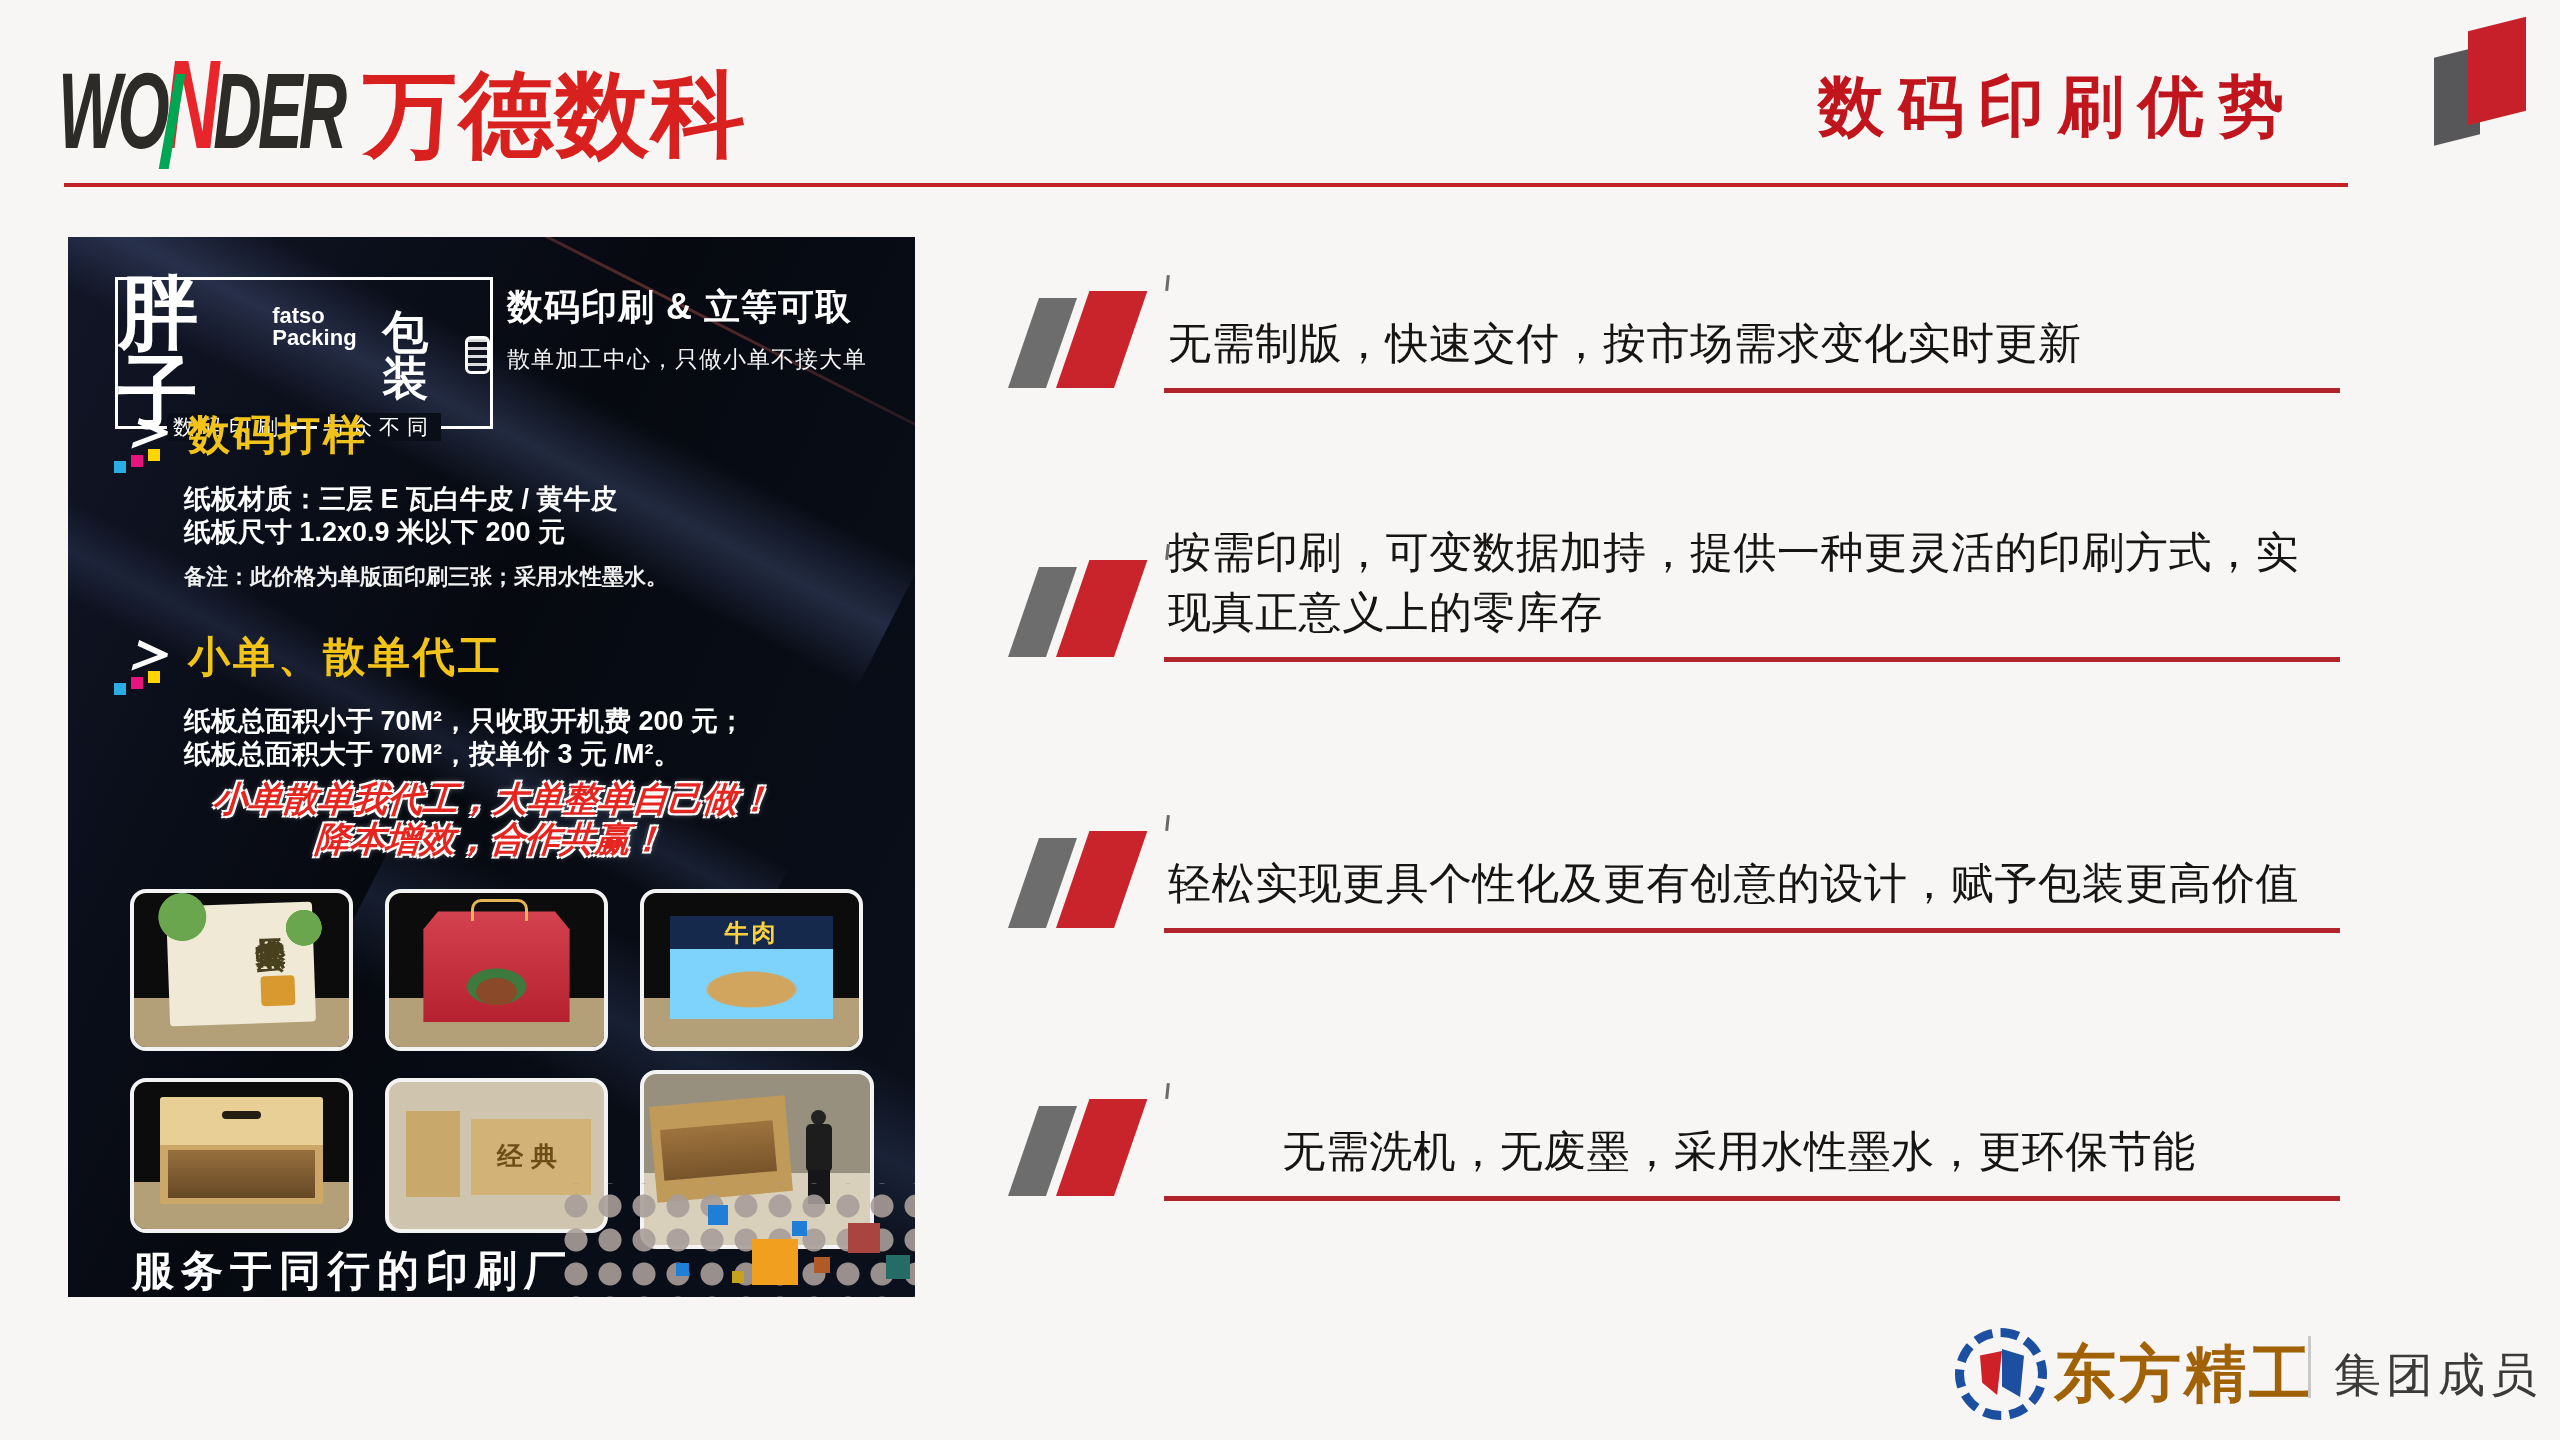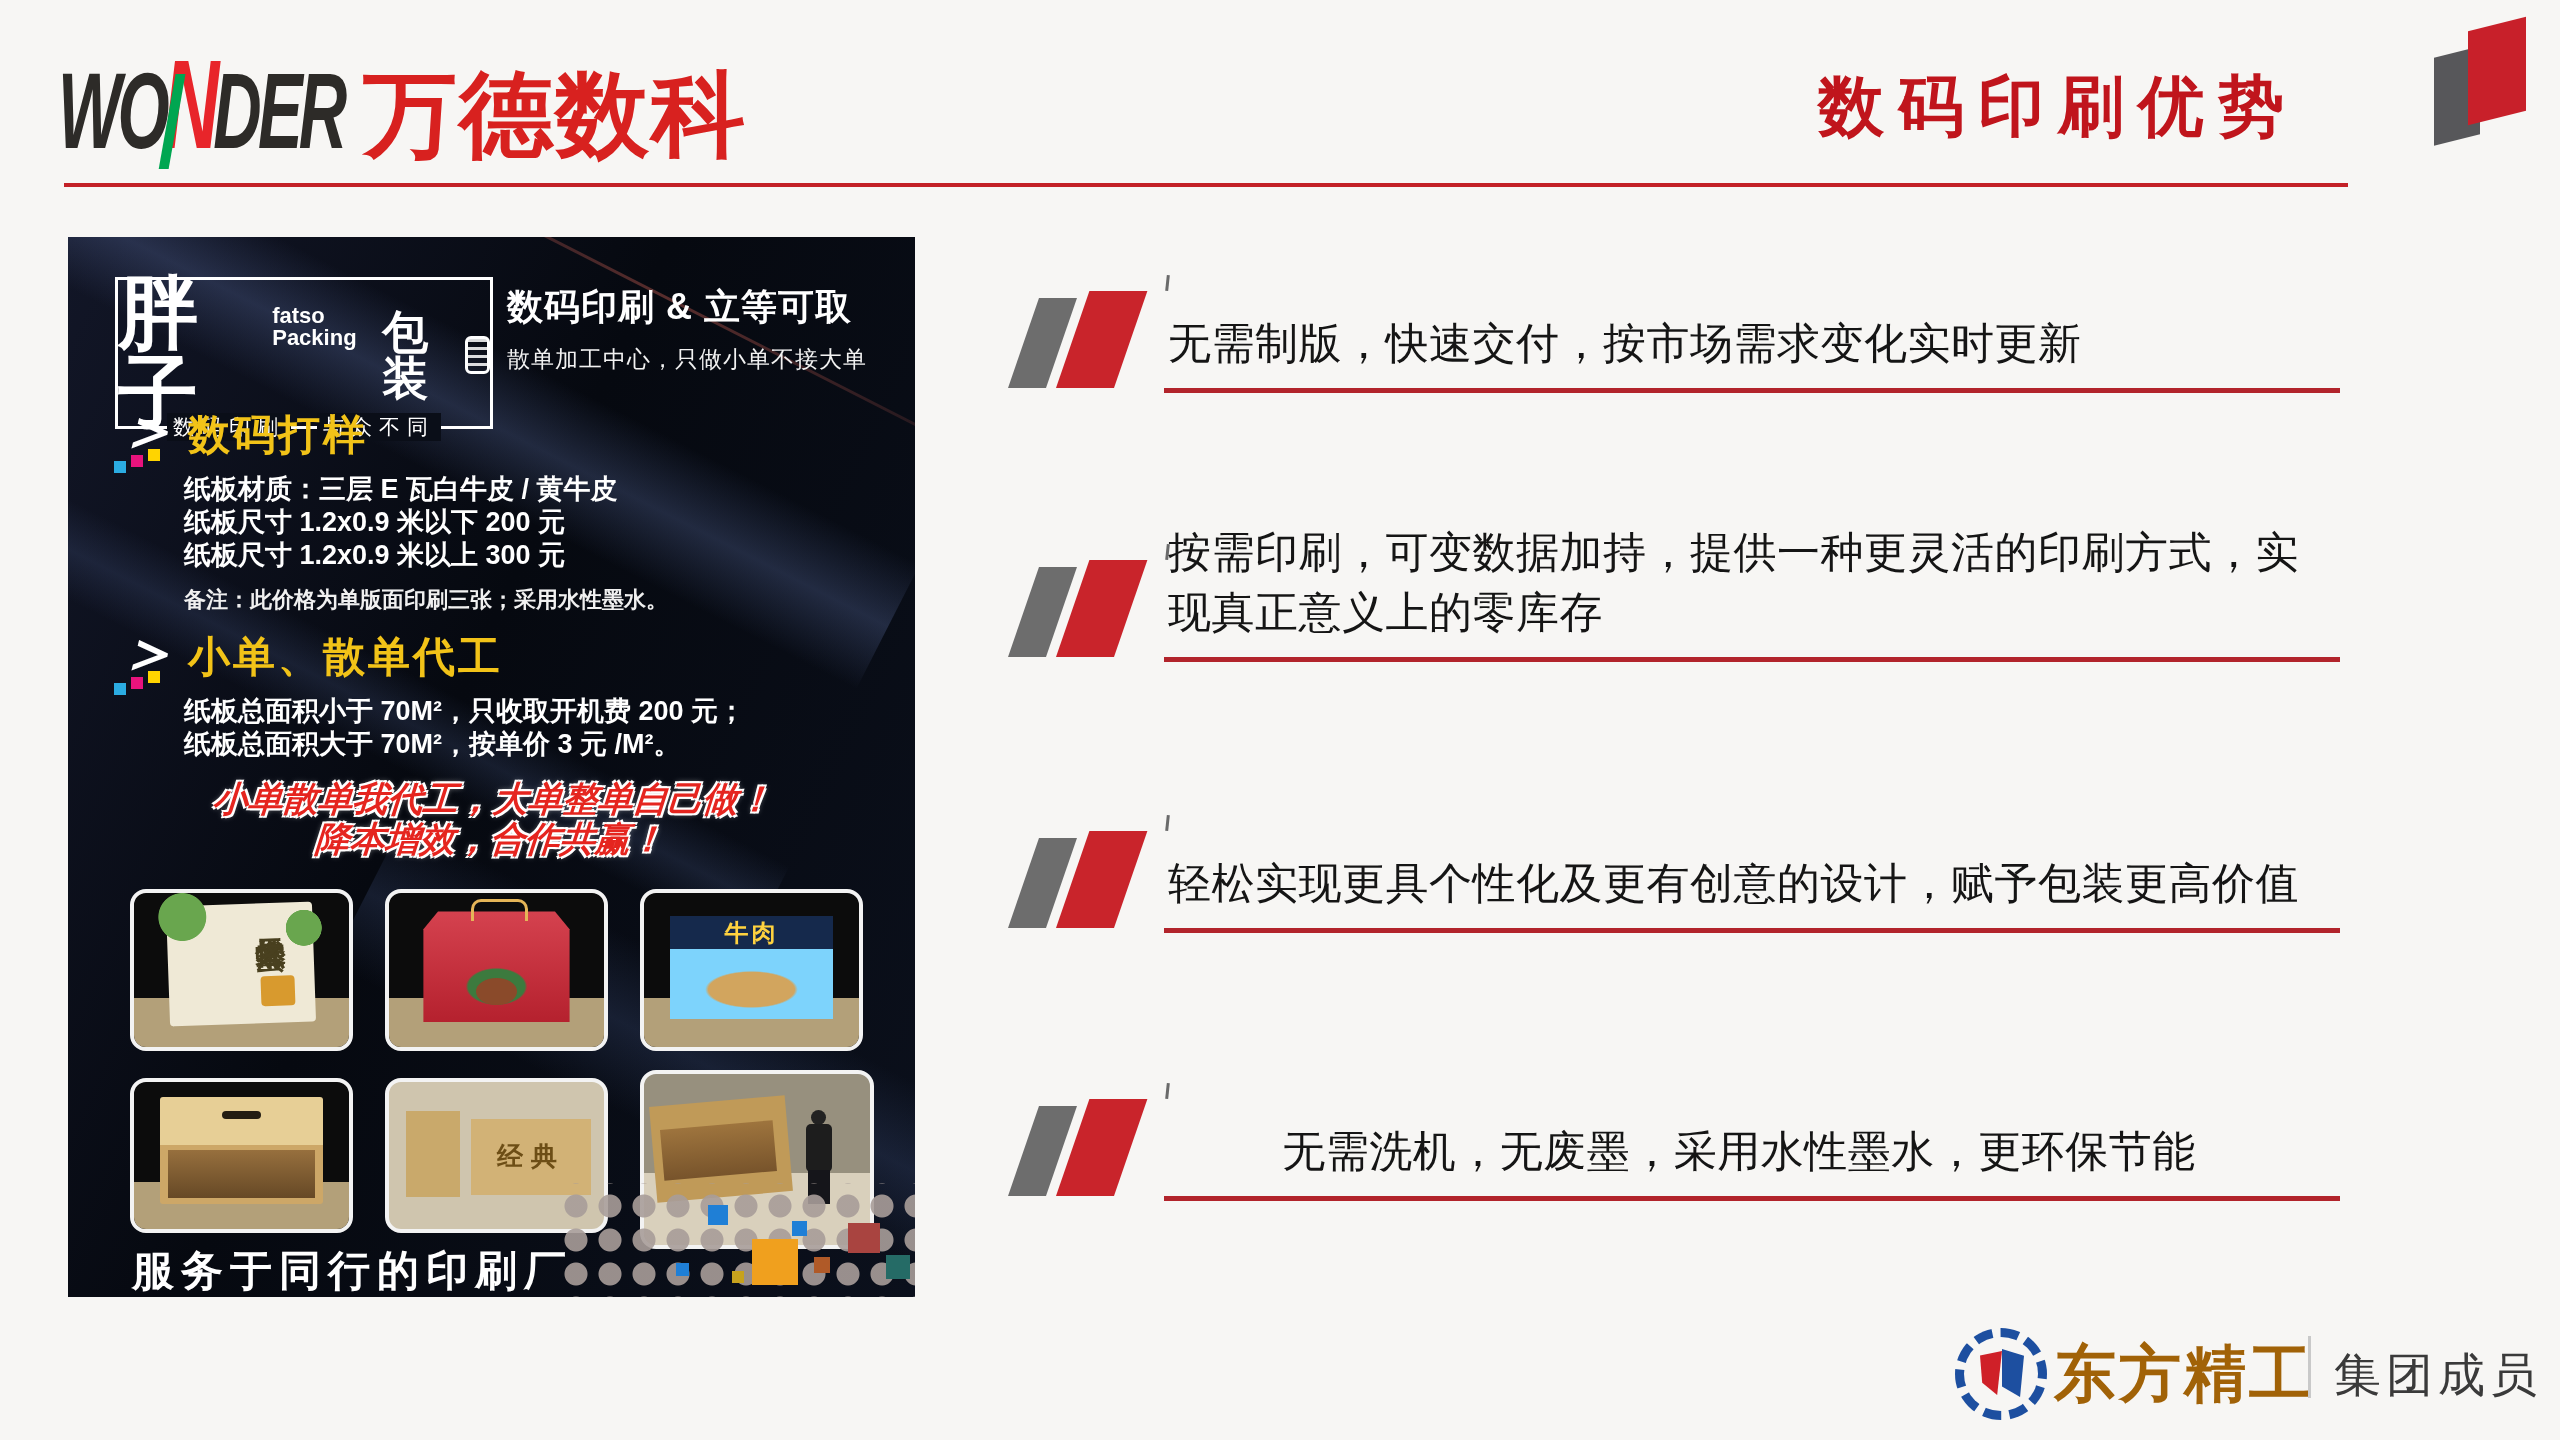--- a/index.html
+++ b/index.html
@@ -62,21 +62,21 @@
   .sec1{top:176px;} .sec2{top:398px;}
   .sec-title-row{display:flex;align-items:flex-start;gap:8px;}
   .chev{position:relative;width:66px;height:52px;flex:0 0 66px;}
   .chev b{position:absolute;left:2px;top:-14px;font-size:62px;font-weight:900;font-style:italic;
           color:#fff;line-height:1;}
   .sq{position:absolute;width:12px;height:12px;}
   .sq.c{background:#2bace2;left:0;bottom:-8px;}
   .sq.m{background:#e8137d;left:17px;bottom:-2px;}
   .sq.y{background:#ffd400;left:34px;bottom:4px;}
   .sec-title{font-size:42px;font-weight:900;color:#f2c318;letter-spacing:3px;line-height:1.05;}
-  .sec-lines{margin:8px 0 0 70px;font-size:27px;line-height:33px;font-weight:600;}
+  .sec-lines{margin:18px 0 0 70px;font-size:27px;line-height:33px;font-weight:600;}
   .sec-note{margin:13px 0 0 70px;font-size:22px;font-weight:600;color:#f0f0f0;}
 
   .slogan{position:absolute;left:0;right:0;top:542px;text-align:center;
           font-family:"DejaVu Serif",serif;font-weight:900;font-style:italic;
           font-size:35px;line-height:40px;color:#e5251f;transform:skewX(-4deg);
           text-shadow:-2px -2px 0 #fff,2px -2px 0 #fff,-2px 2px 0 #fff,2px 2px 0 #fff,0 0 6px rgba(255,255,255,.7);}
 
   .thumb{position:absolute;border:4px solid #f3f3f3;border-radius:16px;overflow:hidden;background:#0c0c0c;}
   .floor{position:absolute;left:0;right:0;bottom:0;height:32%;background:#b3a079;}
   .t1{left:62px;top:652px;width:215px;height:154px;}
@@ -226,21 +226,20 @@
           <b>＞</b>
           <i class="sq c"></i>
           <i class="sq m"></i>
           <i class="sq y"></i>
         </span>
         <span class="sec-title">数码打样</span>
       </div>
       <div class="sec-lines">
         <div>纸板材质：三层 E 瓦白牛皮 / 黄牛皮</div>
         <div>纸板尺寸 1.2x0.9 米以下 200 元</div>
-        <div>纸板尺寸 1.2x0.9 米以上 300 元</div>
       </div>
       <div class="sec-note">备注：此价格为单版面印刷三张；采用水性墨水。</div>
     </div>
 
     <div class="sec sec2">
       <div class="sec-title-row">
         <span class="chev">
           <b>＞</b>
           <i class="sq c"></i>
           <i class="sq m"></i>

